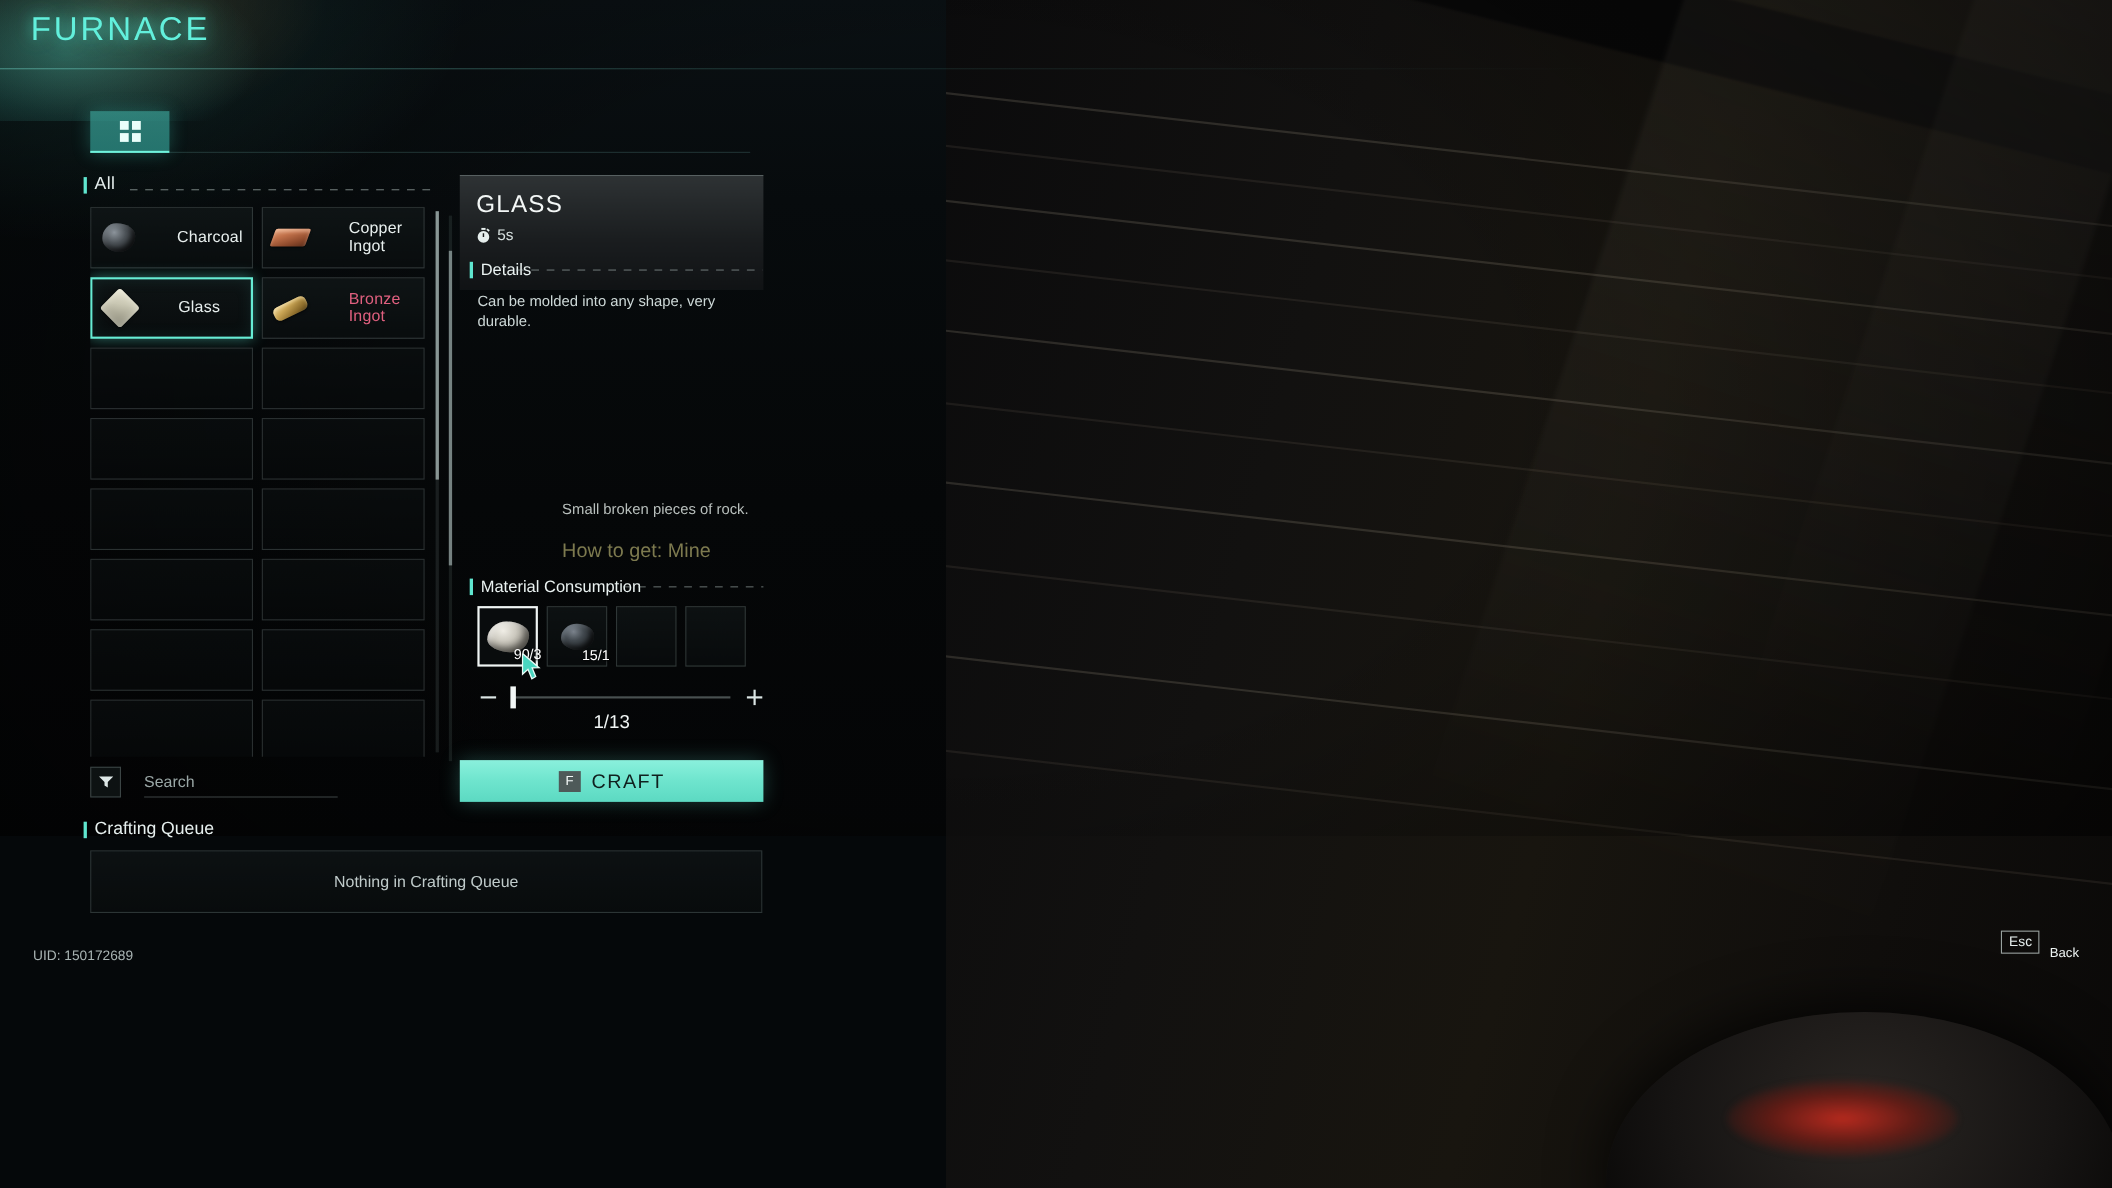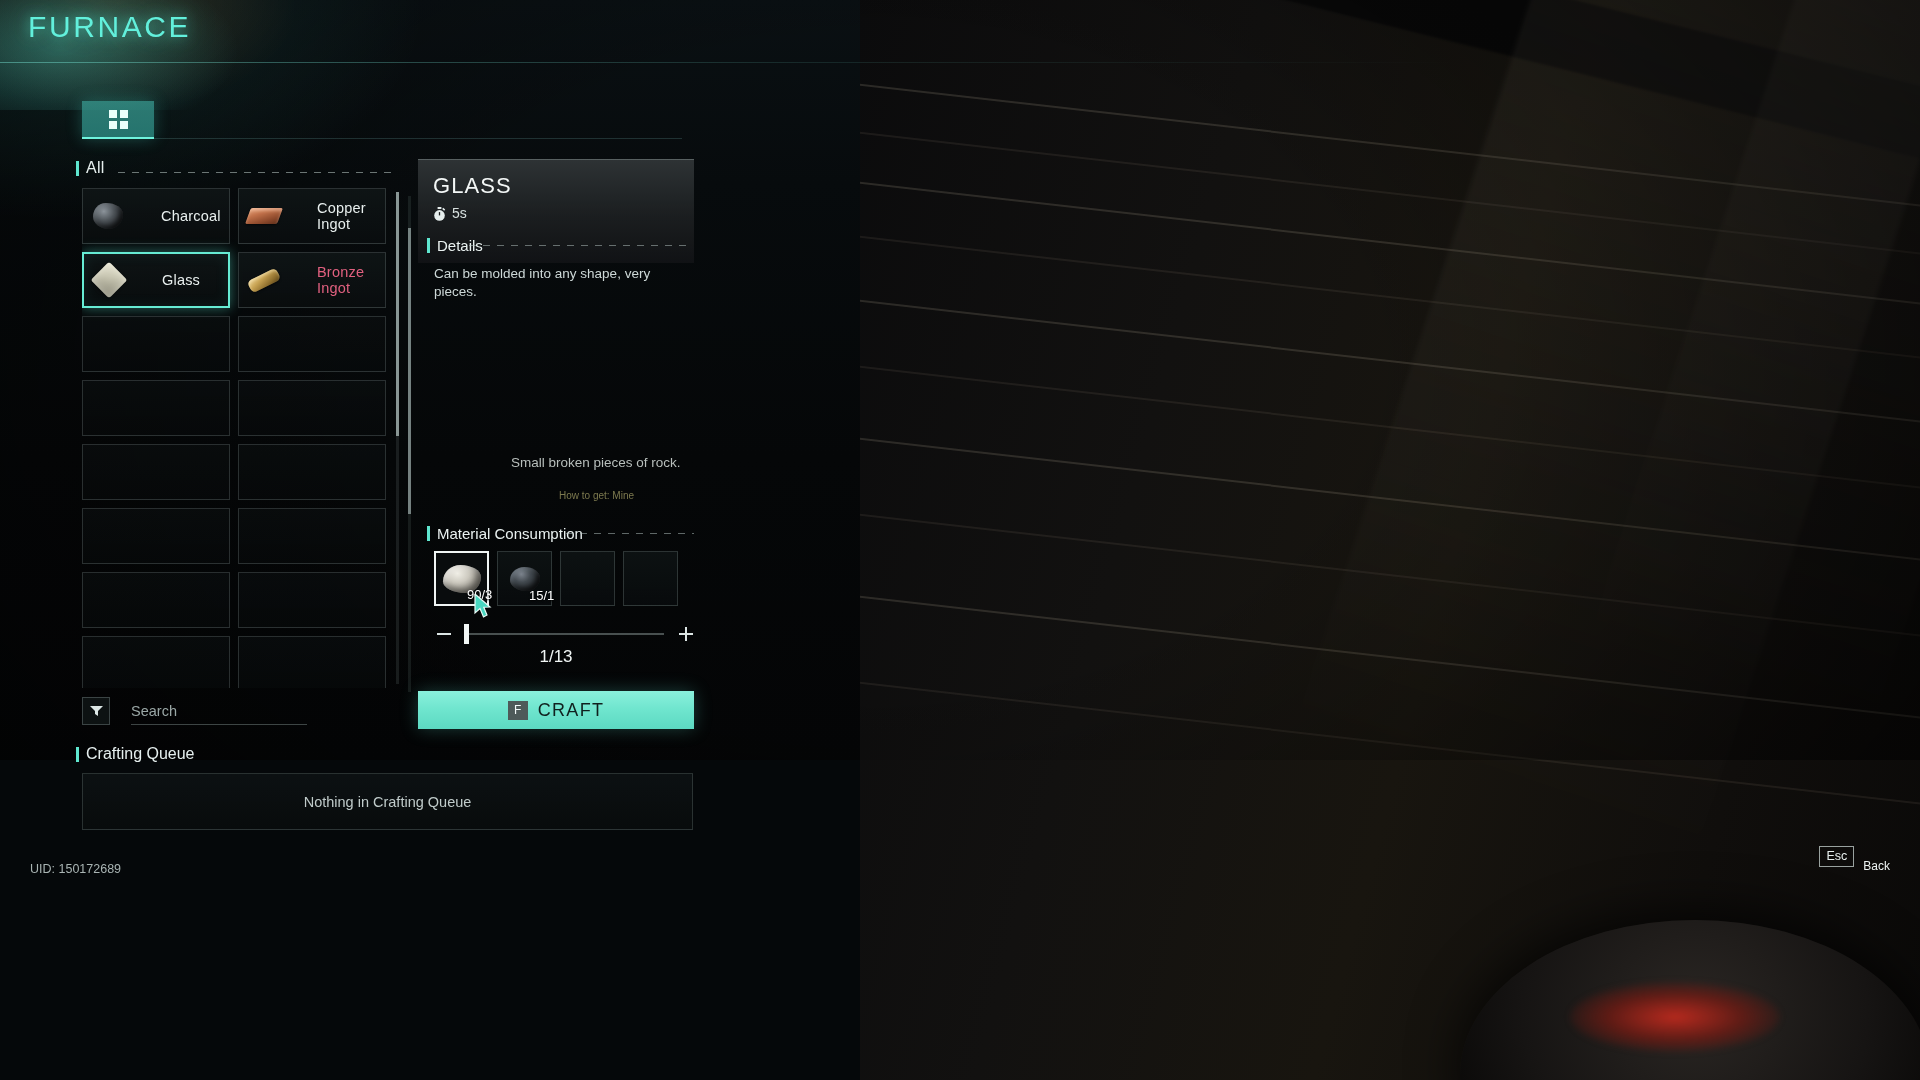--- a/index.html
+++ b/index.html
@@ -329,21 +329,21 @@
   }
   .tt-head {
     height: 58px; width: 100%;
     background: linear-gradient(180deg, #b9bbb9 0%, #a9aba9 100%);
     padding: 8px 14px 0 14px;
   }
   .tt-title { font-size: 19px; color: #3c3f3e; letter-spacing: 1px; }
   .tt-sub { font-size: 12.5px; color: #4e524f; margin-top: 3px; }
   .tt-body { padding: 14px 14px 0 14px; }
   .tt-desc { font-size: 13.5px; color: #b8bfbc; }
-  .tt-howto { font-size: 10px; color: #7d7a4f; margin-top: 20px; margin-left: 48px; }
+  .tt-howto { font-size: 18px; color: #7d7a4f; margin-top: 20px; }
 
   
   .uid {
     position: absolute; left: 30px; top: 862px;
     font-size: 12.5px; color: #a9b4b3;
   }
   .back-hint {
     position: absolute; right: 30px; top: 839px;
     display: flex; align-items: center; gap: 9px;
   }
@@ -482,21 +482,21 @@
         <line x1="6.5" y1="8.4" x2="6.5" y2="5.1" stroke="#1a1c1d" stroke-width="1.3"></line>
       </svg>
       <span>5s</span>
     </div>
 
     <div class="details-sec sec-head">
       <span class="accent-bar"></span>
       <span class="sec-title">Details</span>
     </div>
     <div class="sec-dash details-dash"></div>
-    <div class="details-body">Can be molded into any shape, very pieces.</div>
+    <div class="details-body">Can be molded into any shape, very durable.</div>
 
     <div class="mat-sec sec-head">
       <span class="accent-bar"></span>
       <span class="sec-title">Material Consumption</span>
     </div>
     <div class="sec-dash mat-dash"></div>
     <div class="mat-row" id="mat-row">
         <div class="mat-slot hovered">
           <span class="ic-gravel"></span>
           <span class="mat-count">90/3</span>

